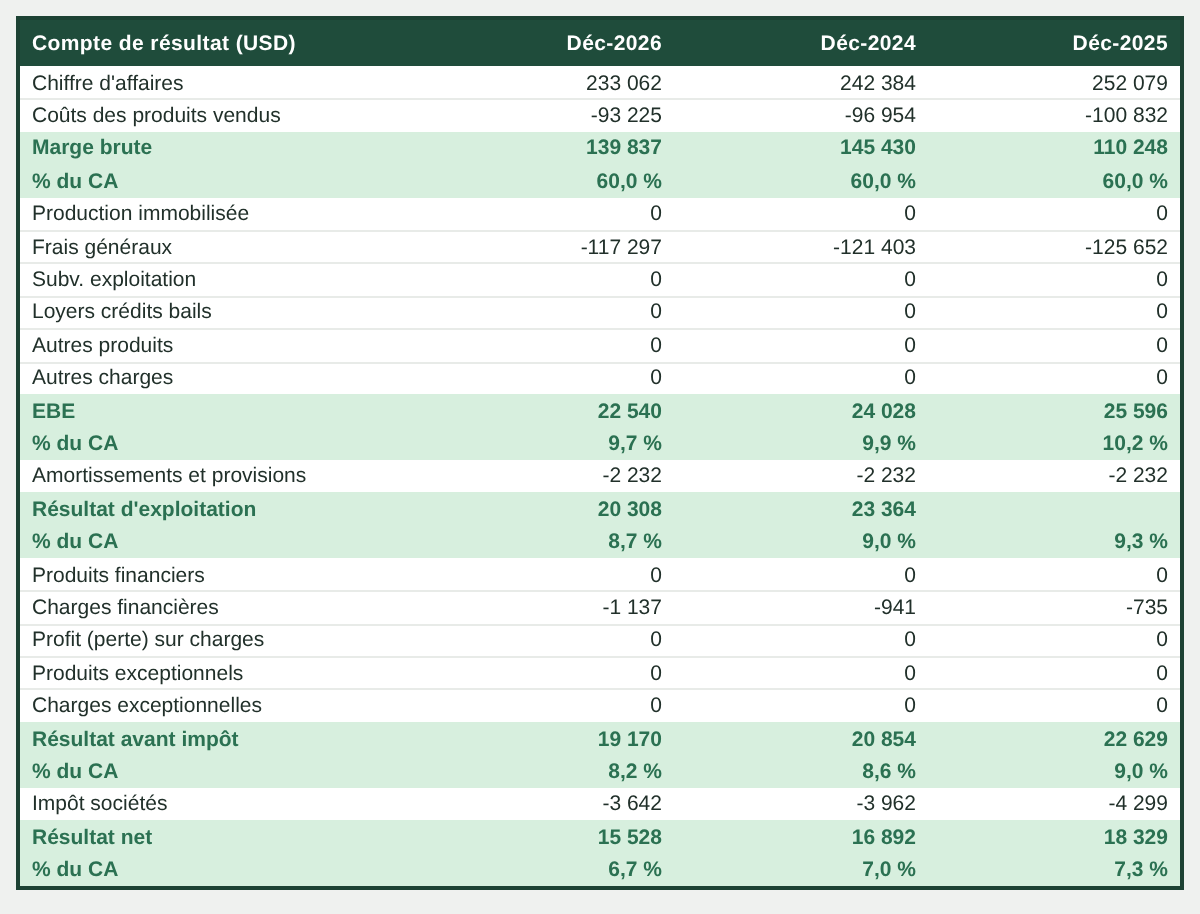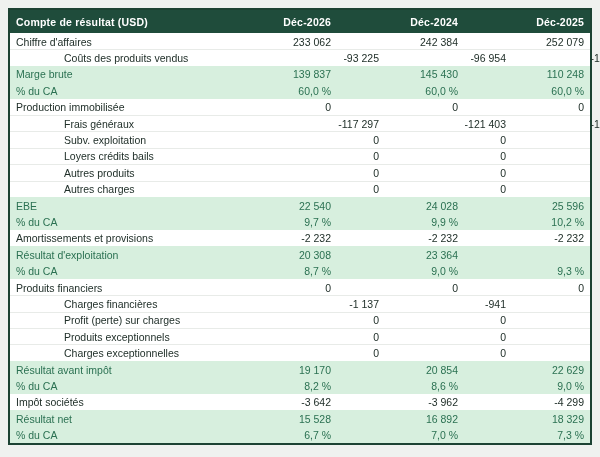--- a/index.html
+++ b/index.html
@@ -40,25 +40,25 @@
     font-size:10.5px;
     letter-spacing:.2px;
   }
   .row{
     height:16.4px;
     font-size:10.5px;
     color:var(--row-text);
     background:var(--row-bg);
     border-top:1px solid transparent;
   }
-  .row.div-top{border-top:1px solid var(--row-divider);padding-left:48px;}
+  .row.div-top{border-top:1px solid var(--row-divider);}
   .row.hl{
     background:var(--highlight-bg);
     color:var(--highlight-text);
-    font-weight:normal;
+    font-weight:bold;
   }
   .cell{white-space:nowrap;overflow:hidden;}
   .cell.label{padding-left:6px;text-align:left;}
   .cell.num{padding-right:6px;text-align:right;}
 </style>
 </head>
 <body>
 
 <div class="table">
   <div class="grid-row header-row">

